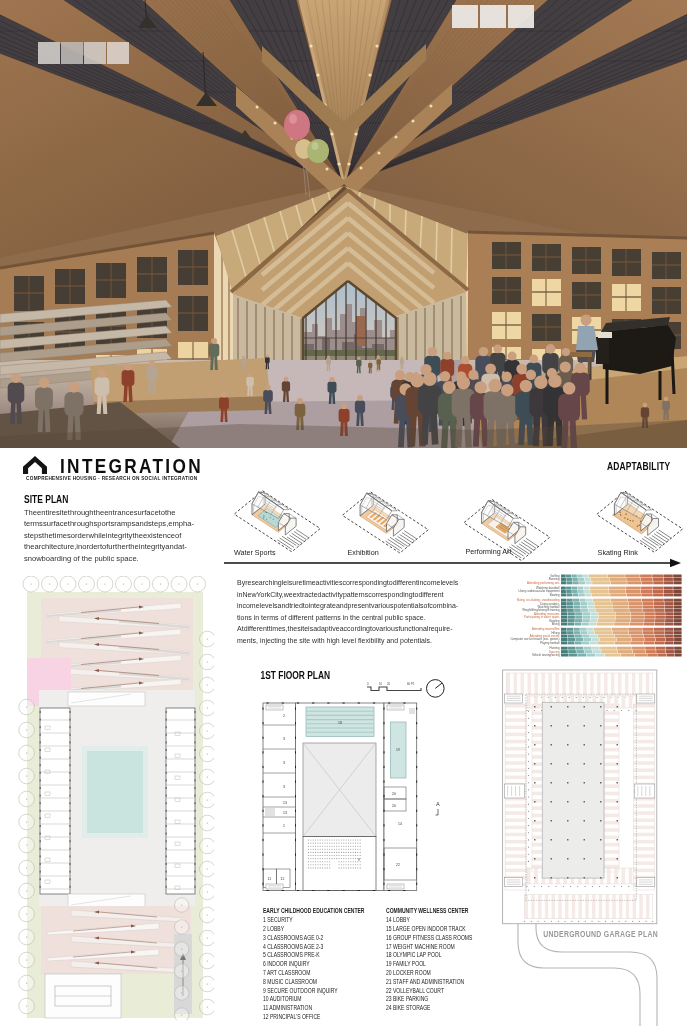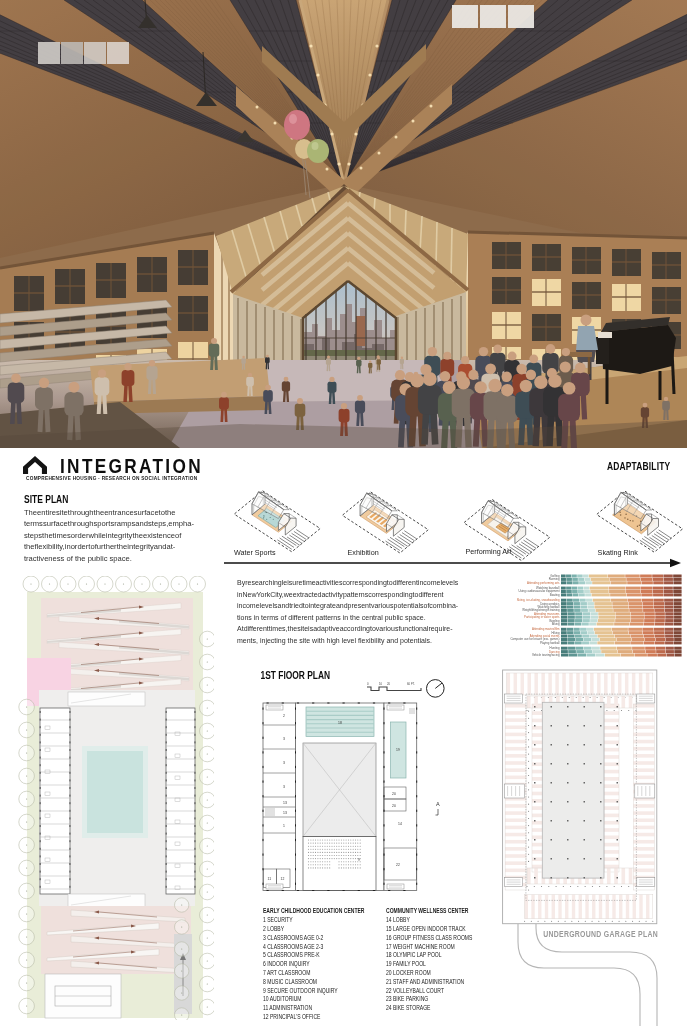--- a/index.html
+++ b/index.html
@@ -741,31 +741,31 @@
       <span>times</span>
       <span>order</span>
       <span>while</span>
       <span>integrity</span>
       <span>the</span>
       <span>existence</span>
       <span>of</span>
     </div>
     <div class="jl">
       <span>the</span>
-      <span>flexibility,</span>
+      <span>architecture,</span>
       <span>in</span>
       <span>order</span>
       <span>to</span>
       <span>further</span>
       <span>the</span>
       <span>integrity</span>
       <span>and</span>
       <span>at-</span>
     </div>
-    <div>tractiveness of the public space.</div>
+    <div>snowboarding of the public space.</div>
   </div>
 <svg class="abs" style="left:224px;top:487px" width="463" height="84" viewBox="0 0 463 84">
     <g transform="translate(10.2,3.8)">
       <polygon points="28.4,0.0 86.0,37.7 57.6,61.0 0.0,23.3" fill="none" stroke="#333" stroke-width="0.9" stroke-dasharray="2.6,2"></polygon>
       <line x1="27.8" y1="2.2" x2="46.3" y2="14.2" stroke="#888" stroke-width="0.6"></line>
       <line x1="26.1" y1="3.5" x2="44.6" y2="15.6" stroke="#888" stroke-width="0.6"></line>
       <line x1="24.4" y1="4.9" x2="42.9" y2="17.0" stroke="#888" stroke-width="0.6"></line>
       <line x1="22.7" y1="6.3" x2="41.2" y2="18.4" stroke="#888" stroke-width="0.6"></line>
       <line x1="62.0" y1="38.7" x2="74.6" y2="47.0" stroke="#555" stroke-width="0.7"></line>
       <line x1="59.7" y1="40.6" x2="72.4" y2="48.9" stroke="#555" stroke-width="0.7"></line>

